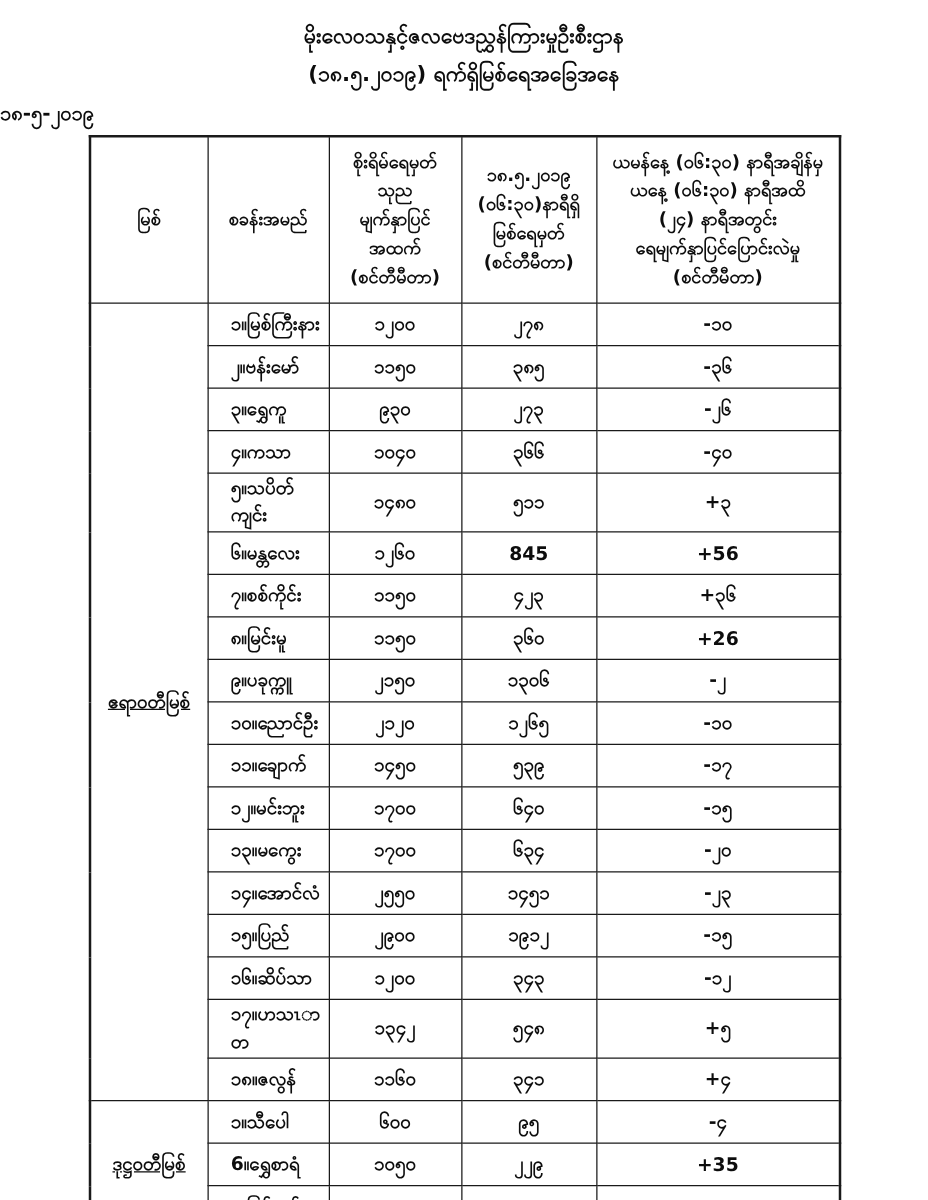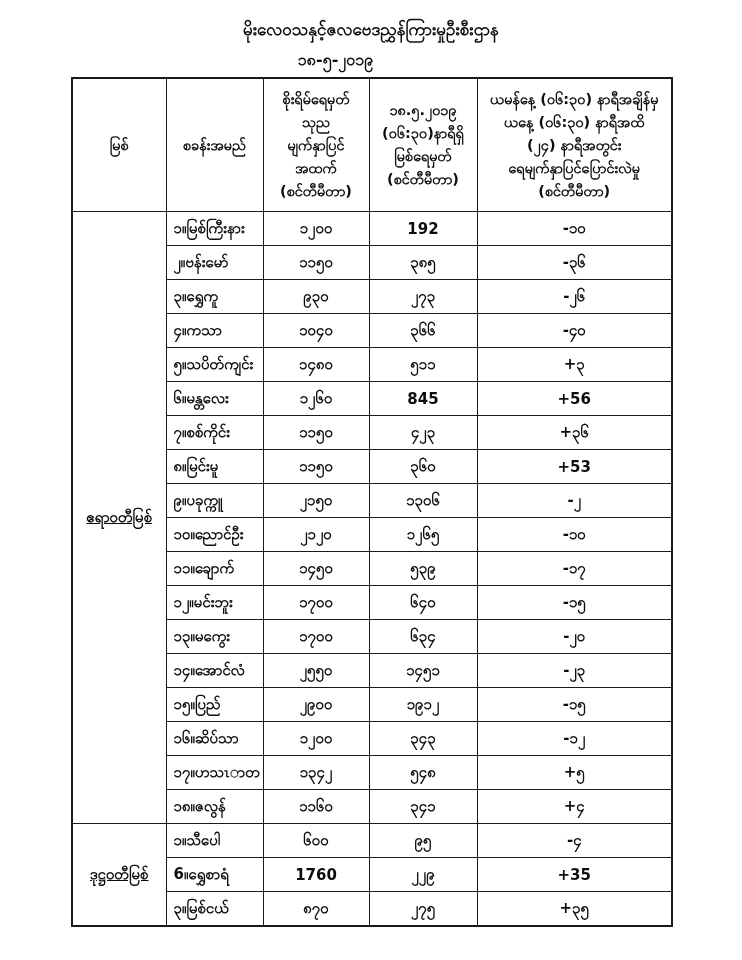--- a/index.html
+++ b/index.html
@@ -23,21 +23,21 @@
   .doc-title {
     padding-top: 14px;
     text-align: center;
     font-weight: 700;
     font-size: 17px;
     line-height: 31px;
     color: #0d0d0d;
   }
   .doc-date {
     margin: 4px 71px 4px 0;
-    text-align: center;
+    text-align: left;
     font-weight: 700;
     font-size: 16px;
     color: #0d0d0d;
   }
   table.river-table {
     border-collapse: collapse;
     table-layout: fixed;
     width: 600px;
     margin-left: 71px;
     border: 2px solid #1a1a1a;
@@ -64,32 +64,33 @@
     font-size: 15px;
     vertical-align: middle;
   }
   td.river-cell {
     text-align: center;
     font-size: 15px;
     text-decoration: underline;
   }
   td.station-cell {
     text-align: left;
-    padding-left: 7px;
+    padding-left: 18px;
   }
   td.num-cell {
     text-align: center;
   }
 </style>
 </head>
 <body>
 
 <div class="page">
   <div class="doc-title">
     <div>မိုးလေဝသနှင့်ဇလဗေဒညွှန်ကြားမှုဦးစီးဌာန</div>
+    <div>(၁၈.၅.၂၀၁၉) ရက်ရှိမြစ်ရေအခြေအနေ</div>
   </div>
   <div class="doc-date">၁၈-၅-၂၀၁၉</div>
 
   <table class="river-table">
     <colgroup>
       <col style="width:94px">
       <col style="width:97px">
       <col style="width:106px">
       <col style="width:108px">
       <col style="width:195px">
@@ -112,21 +113,21 @@
 (၂၄) နာရီအတွင်း
 ရေမျက်နှာပြင်ပြောင်းလဲမှု
 (စင်တီမီတာ)</th>
       </tr>
     </thead>
     <tbody id="table-body">
         <tr>
           <td rowspan="18" class="river-cell">ဧရာဝတီမြစ်</td>
           <td class="station-cell">၁။မြစ်ကြီးနား</td>
           <td class="num-cell">၁၂၀၀</td>
-          <td class="num-cell">192</td>
+          <td class="num-cell">၂၇၈</td>
           <td class="num-cell">-၁၀</td>
         </tr>
         <tr>
           <td class="station-cell">၂။ဗန်းမော်</td>
           <td class="num-cell">၁၁၅၀</td>
           <td class="num-cell">၃၈၅</td>
           <td class="num-cell">-၃၆</td>
         </tr>
         <tr>
           <td class="station-cell">၃။ရွှေကူ</td>
@@ -155,21 +156,21 @@
         <tr>
           <td class="station-cell">၇။စစ်ကိုင်း</td>
           <td class="num-cell">၁၁၅၀</td>
           <td class="num-cell">၄၂၃</td>
           <td class="num-cell">+၃၆</td>
         </tr>
         <tr>
           <td class="station-cell">၈။မြင်းမူ</td>
           <td class="num-cell">၁၁၅၀</td>
           <td class="num-cell">၃၆၀</td>
-          <td class="num-cell">+53</td>
+          <td class="num-cell">+26</td>
         </tr>
         <tr>
           <td class="station-cell">၉။ပခုက္ကူ</td>
           <td class="num-cell">၂၁၅၀</td>
           <td class="num-cell">၁၃၀၆</td>
           <td class="num-cell">-၂</td>
         </tr>
         <tr>
           <td class="station-cell">၁၀။ညောင်ဦး</td>
           <td class="num-cell">၂၁၂၀</td>
@@ -226,21 +227,21 @@
         </tr>
         <tr>
           <td rowspan="3" class="river-cell">ဒုဋ္ဌဝတီမြစ်</td>
           <td class="station-cell">၁။သီပေါ</td>
           <td class="num-cell">၆၀၀</td>
           <td class="num-cell">၉၅</td>
           <td class="num-cell">-၄</td>
         </tr>
         <tr>
           <td class="station-cell">6။ရွှေစာရံ</td>
-          <td class="num-cell">1760</td>
+          <td class="num-cell">၁၀၅၀</td>
           <td class="num-cell">၂၂၉</td>
           <td class="num-cell">+35</td>
         </tr>
         <tr>
           <td class="station-cell">၃။မြစ်ငယ်</td>
           <td class="num-cell">၈၇၀</td>
           <td class="num-cell">၂၇၅</td>
           <td class="num-cell">+၃၅</td>
         </tr>
       </tbody>

